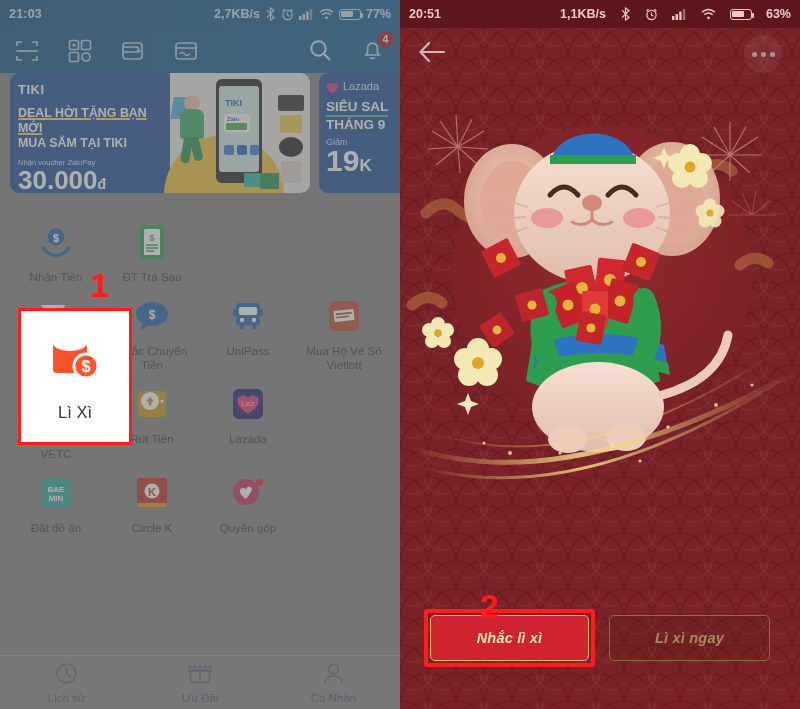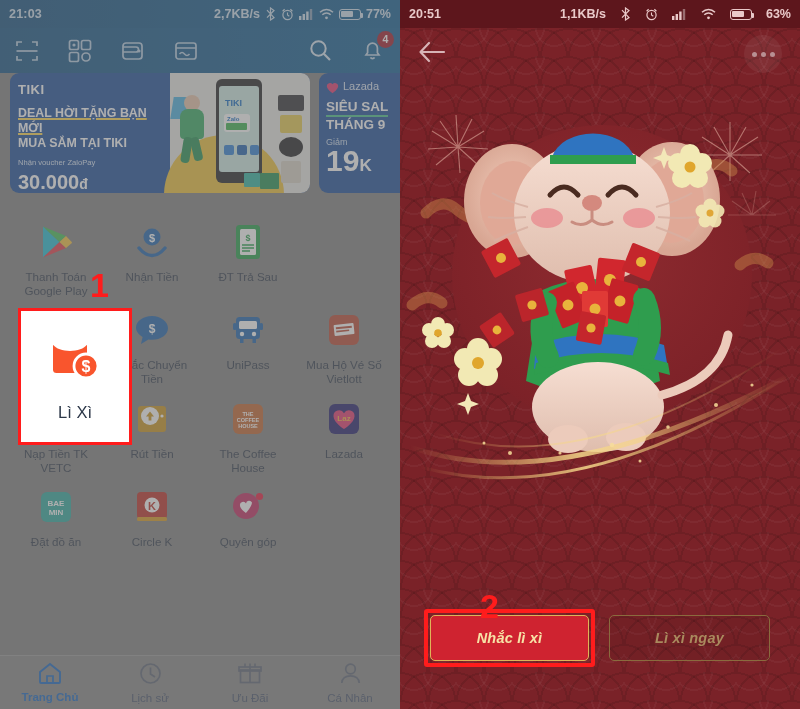--- a/index.html
+++ b/index.html
@@ -265,21 +265,21 @@
     </span>
   </div>
 
   <div class="l-banners">
     <div class="banner b1">
       <div class="b1-left">
         <div class="bk-logo">TIKI</div>
         <div class="bk-h"><u>DEAL HỜI TẶNG BẠN MỚI</u><br>
           <span>MUA SẮM TẠI TIKI</span></div>
         <div class="bk-sub">Nhận voucher ZaloPay</div>
-        <div class="bk-amt"><span style="font-size:20px">30.000</span><span>đ</span></div>
+        <div class="bk-amt"><span style="font-size:26px">30.000</span><span>đ</span></div>
       </div>
       <div class="b1-art">
         <div class="art-circle"></div>
         <div class="art-bag"></div>
         <div class="art-flag"></div>
         <div class="art-per-h"></div>
         <div class="art-per-b"></div>
         <div class="art-per-l"></div>
         <div class="art-per-l2"></div>
         <div class="art-phone">
@@ -319,31 +319,20 @@
       <div class="lz-amt"><span style="font-size:30px">19</span><span>K</span></div>
 
     </div>
   </div>
 
   <div class="l-grid">
 
     <div class="g-row">
       <div class="g-cell">
         <span class="g-ico">
-          <svg width="32" height="34" viewBox="0 0 32 34">
-            <path d="M3 1.5v31l16.5-15.5z" fill="#1fbcd2"></path>
-            <path d="M3 1.5l16.5 15.5L26 11z" fill="#41be53"></path>
-            <path d="M3 32.5L19.5 17 26 23z" fill="#e63946"></path>
-            <path d="M19.5 17L26 11l5 5.2c1.3 1 1.3 1.9 0 2.6L26 23z" fill="#f7c23a"></path>
-          </svg>
-        </span>
-        <span class="g-lbl">Thanh Toán Google Play</span>
-      </div>
-      <div class="g-cell">
-        <span class="g-ico">
           <svg width="36" height="36" viewBox="0 0 36 36">
             <circle cx="18" cy="13" r="8.5" fill="#1961ab"></circle>
             <text x="18" y="17.5" font-size="11" font-weight="bold" fill="#fff" text-anchor="middle" font-family="Liberation Sans">$</text>
             <path d="M5 24c4 5 9 7.5 13 7.5S27 29 31 24" fill="none" stroke="#1961ab" stroke-width="3.4" stroke-linecap="round"></path>
           </svg>
         </span>
         <span class="g-lbl">Nhận Tiền</span>
       </div>
       <div class="g-cell">
         <span class="g-ico">
@@ -425,31 +414,20 @@
             <circle cx="15" cy="13" r="9" fill="#fff"></circle>
             <path d="M15 8.5l4 5h-2.6v4h-2.8v-4H11z" fill="#c9921a"></path>
             <circle cx="27" cy="13" r="1.6" fill="#fff"></circle>
           </svg>
         </span>
         <span class="g-lbl">Rút Tiền</span>
       </div>
       <div class="g-cell">
         <span class="g-ico">
           <svg width="32" height="32" viewBox="0 0 32 32">
-            <rect x="1" y="1" width="30" height="30" rx="6" fill="#c4622c"></rect>
-            <text x="16" y="13" font-size="5.5" font-weight="bold" fill="#fff" text-anchor="middle" font-family="Liberation Sans">THE</text>
-            <text x="16" y="19" font-size="5.5" font-weight="bold" fill="#fff" text-anchor="middle" font-family="Liberation Sans">COFFEE</text>
-            <text x="16" y="25" font-size="5.5" font-weight="bold" fill="#fff" text-anchor="middle" font-family="Liberation Sans">HOUSE</text>
-          </svg>
-        </span>
-        <span class="g-lbl">The Coffee House</span>
-      </div>
-      <div class="g-cell">
-        <span class="g-ico">
-          <svg width="32" height="32" viewBox="0 0 32 32">
             <rect x="1" y="1" width="30" height="30" rx="6" fill="#1d1a68"></rect>
             <path d="M16 26S5.5 19.5 5.5 13.2A5.6 5.6 0 0116 10.3a5.6 5.6 0 0110.5 2.9C26.5 19.5 16 26 16 26z" fill="#e5336e"></path>
             <text x="16" y="18" font-size="8" font-weight="bold" fill="#f5b63c" text-anchor="middle" font-family="Liberation Sans">Laz</text>
           </svg>
         </span>
         <span class="g-lbl">Lazada</span>
       </div>
     </div>
 
     <div class="g-row">
@@ -482,29 +460,20 @@
             <circle cx="29.5" cy="6.5" r="3.6" fill="#e8183b"></circle>
           </svg>
         </span>
         <span class="g-lbl">Quyên góp</span>
       </div>
       <div class="g-cell"></div>
     </div>
   </div>
 
   <div class="l-bottomnav">
-    <div class="bn-item active">
-      <span>
-        <svg width="24" height="22" viewBox="0 0 24 22">
-            <path d="M2 10L12 2l10 8v10a1 1 0 01-1 1H3a1 1 0 01-1-1z" fill="none" stroke="#1565c0" stroke-width="1.9"></path>
-            <path d="M9 20v-6h6v6" fill="none" stroke="#1565c0" stroke-width="1.7"></path>
-          </svg>
-      </span>
-      <span class="bn-lbl">Trang Chủ</span>
-    </div>
     <div class="bn-item">
       <span>
         <svg width="23" height="23" viewBox="0 0 23 23">
             <circle cx="11.5" cy="11.5" r="9.5" fill="none" stroke="#5a6273" stroke-width="1.7"></circle>
             <path d="M11.5 5.5v6.5l4.5 3" fill="none" stroke="#5a6273" stroke-width="1.7"></path>
           </svg>
       </span>
       <span class="bn-lbl">Lịch sử</span>
     </div>
     <div class="bn-item">

